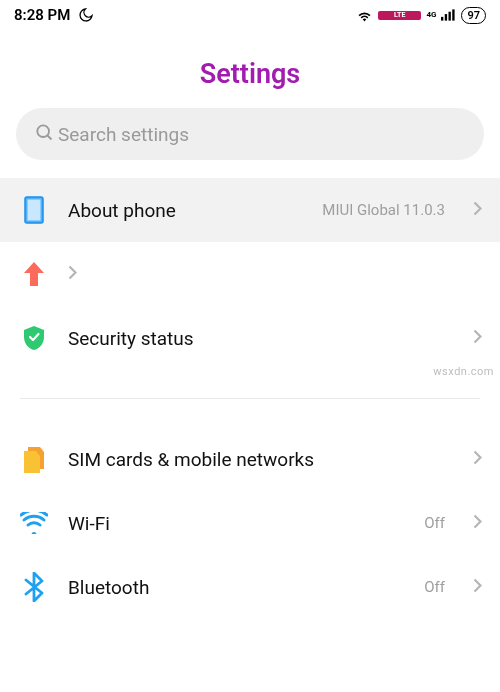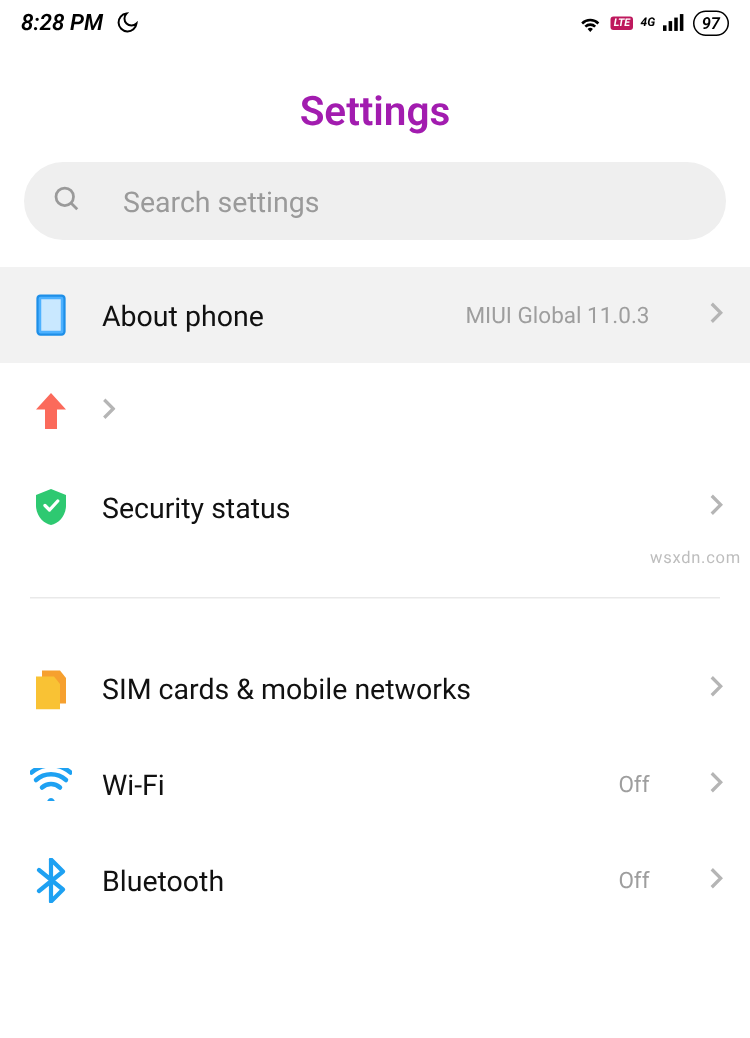--- a/index.html
+++ b/index.html
@@ -16,21 +16,20 @@
       overflow: hidden;
     }
     .status-bar {
       display: flex;
       justify-content: space-between;
       align-items: center;
       padding: 6px 14px 4px 14px;
       font-size: 15px;
       font-weight: 600;
       color: #000;
-      font-style: italic;
     }
     .status-left {
       display: flex;
       align-items: center;
       gap: 8px;
     }
     .status-right {
       display: flex;
       align-items: center;
       gap: 5px;
@@ -56,21 +55,21 @@
       margin-top: 30px;
       margin-bottom: 18px;
     }
     .search-box {
       margin: 0 16px 18px 16px;
       background: #efefef;
       border-radius: 26px;
       display: flex;
       align-items: center;
       padding: 14px 18px;
-      gap: 28px;
+      gap: 4px;
     }
     .search-box .placeholder {
       color: #9a9a9a;
       font-size: 19px;
     }
     .list-item {
       display: flex;
       align-items: center;
       padding: 18px 18px 18px 20px;
       background: #fff;
@@ -89,21 +88,21 @@
       flex-shrink: 0;
     }
     .item-label {
       flex: 1;
       font-size: 19px;
       color: #111;
     }
     .item-detail {
       font-size: 15px;
       color: #9e9e9e;
-      margin-right: 20px;
+      margin-right: 8px;
     }
     .chevron {
       flex-shrink: 0;
     }
     .section-gap {
       height: 28px;
     }
     .divider {
       height: 1px;
       background: #e9e9e9;
@@ -130,21 +129,21 @@
         <path d="M21 13A9 9 0 1 1 11 3a7 7 0 0 0 10 10z"></path>
       </svg>
     </span>
   </div>
   <div class="status-right">
     <span>
       <svg width="17" height="14" viewBox="0 0 24 18">
         <path d="M12 18l-2.5-3a4 4 0 0 1 5 0L12 18zm-5.5-6a8 8 0 0 1 11 0l-1.7 1.8a5.5 5.5 0 0 0-7.6 0L6.5 12zm-3-3a12 12 0 0 1 17 0l-1.7 1.8a9.5 9.5 0 0 0-13.6 0L3.5 9z" fill="#000"></path>
       </svg>
     </span>
-    <span style="background:#be185d;color:#fff;font-size:7px;font-weight:700;padding:1px 2px;border-radius:2px;line-height:1;">
+    <span style="background:#be185d;color:#fff;font-size:7px;font-weight:700;padding:1px 16px;border-radius:2px;line-height:1;">
       <span>LTE</span>
     </span>
     <span style="font-size:8px;font-weight:700;display:flex;flex-direction:column;line-height:0.9;">
       <span>4G</span>
     </span>
     <span>
       <svg width="15" height="12" viewBox="0 0 16 12">
         <rect x="0" y="8" width="2.5" height="4" fill="#000"></rect>
         <rect x="4" y="5" width="2.5" height="7" fill="#000"></rect>
         <rect x="8" y="2.5" width="2.5" height="9.5" fill="#000"></rect>

